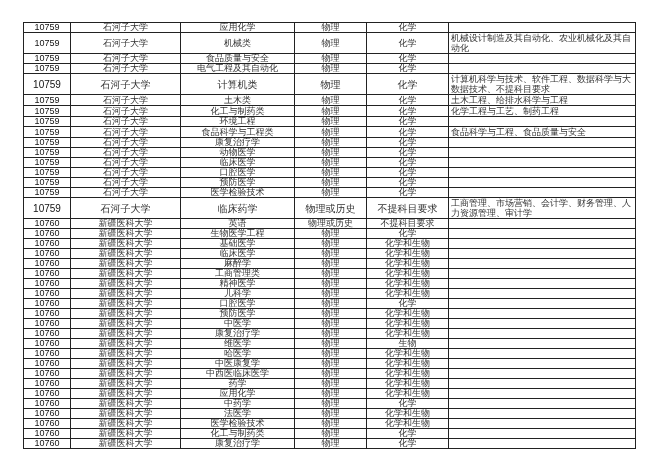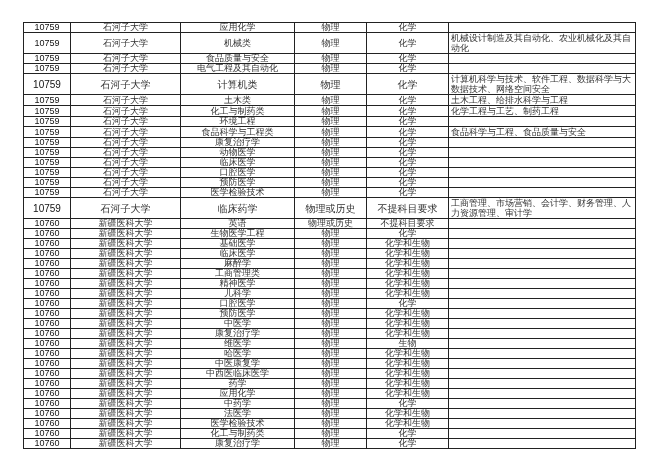--- a/index.html
+++ b/index.html
@@ -84,21 +84,21 @@
     <td>化学</td>
     <td class="note"></td>
   </tr>
 
   <tr class="tall">
     <td class="code large">10759</td>
     <td class="large">石河子大学</td>
     <td class="large">计算机类</td>
     <td class="large">物理</td>
     <td class="large">化学</td>
-    <td class="note">计算机科学与技术、软件工程、数据科学与大数据技术、网络空间安全</td>
+    <td class="note">计算机科学与技术、软件工程、数据科学与大数据技术、不提科目要求</td>
   </tr>
 
   <tr>
     <td class="code">10759</td>
     <td>石河子大学</td>
     <td>土木类</td>
     <td>物理</td>
     <td>化学</td>
     <td class="note">土木工程、给排水科学与工程</td>
   </tr>

